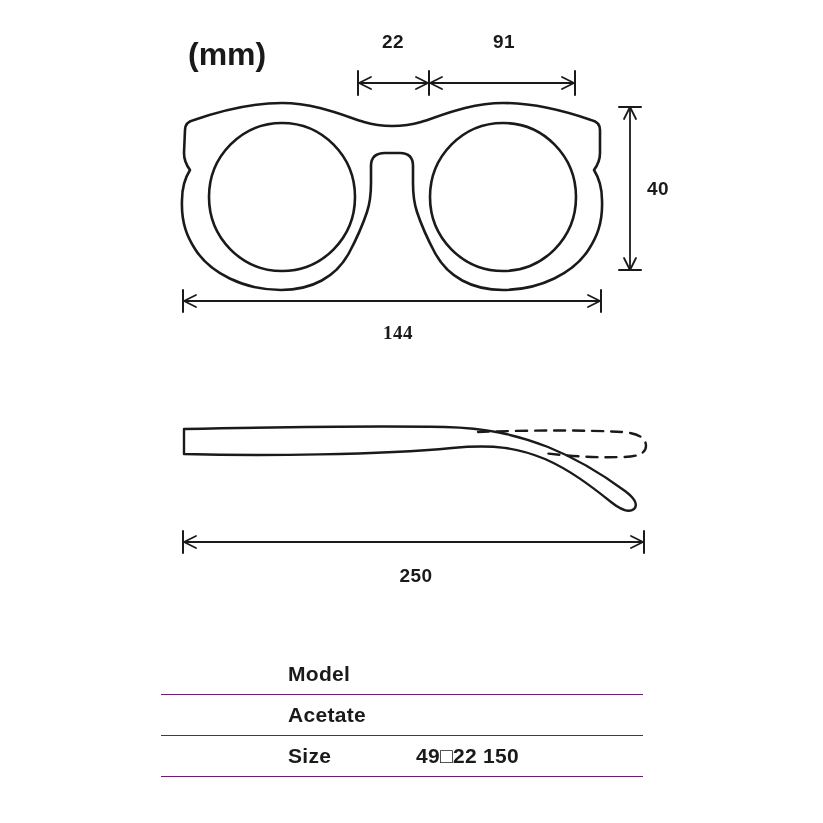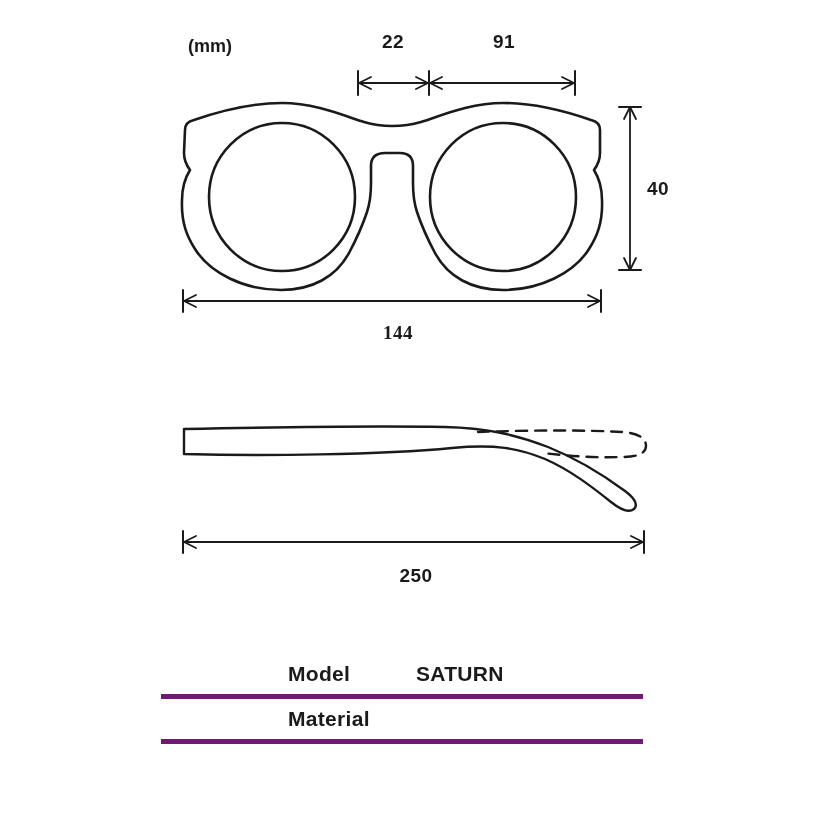--- a/index.html
+++ b/index.html
@@ -13,31 +13,31 @@
   }
   .diagram-svg{position:absolute;left:0;top:0;}
   .label{
     position:absolute;
     font-weight:700;
     color:#1a1a1a;
     white-space:nowrap;
   }
   .dim-num{font-size:19px;letter-spacing:0.5px;}
   .centered{transform:translateX(-50%);}
-  .mm{font-size:18px;}
+  .mm{font-size:32px;}
   
   .spec-table{
     position:absolute;
     left:161px;top:654px;
     width:482px;
   }
   .spec-row{
     position:relative;
     height:40px;
-    border-bottom:5px solid #701a75;
+    border-bottom:1px solid #701a75;
   }
   .spec-label,.spec-value{
     position:absolute;
     top:0;
     line-height:40px;
     font-size:21px;
     font-weight:700;
     letter-spacing:0.3px;
   }
   .spec-label{left:127px;}
@@ -152,20 +152,23 @@
 
   <div class="label dim-num" style="left:647px;top:178px;">40</div>
 
   <div class="label dim-num centered" style="left:398px;top:322px;font-family:Liberation Serif, serif;">144</div>
 
   <div class="label dim-num centered" style="left:416px;top:565px;">250</div>
 
   <div class="spec-table">
     <div class="spec-row">
       <span class="spec-label">Model</span>
-      <span class="spec-value">SATURN</span>
     </div>
     <div class="spec-row">
-      <span class="spec-label">Material</span>
+      <span class="spec-label">Acetate</span>
+    </div>
+    <div class="spec-row">
+      <span class="spec-label">Size</span>
+      <span class="spec-value">49□22 150</span>
     </div>
   </div>
 
 </div>
 
 </body></html>

